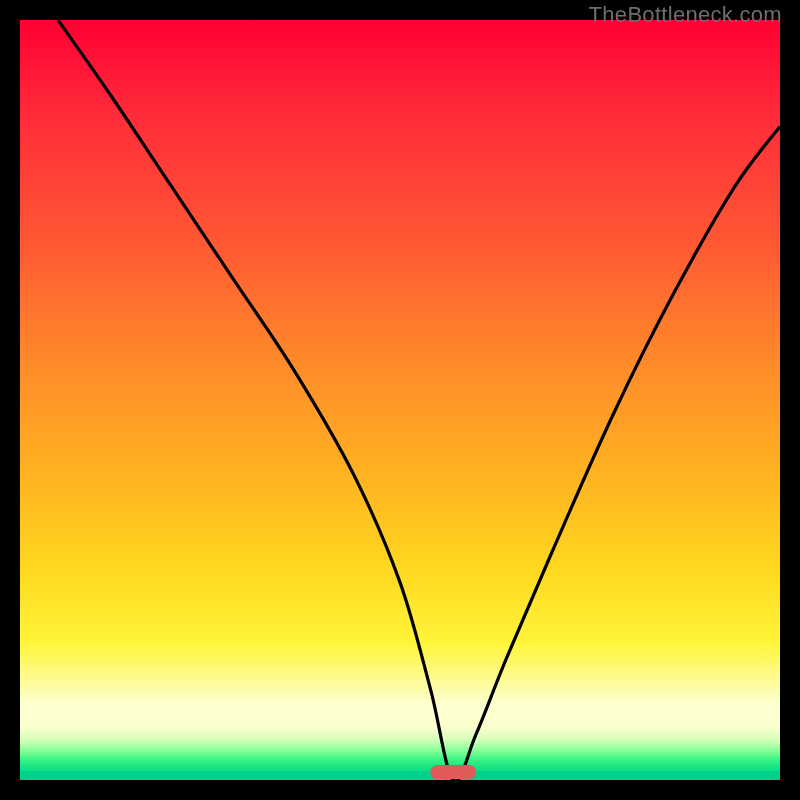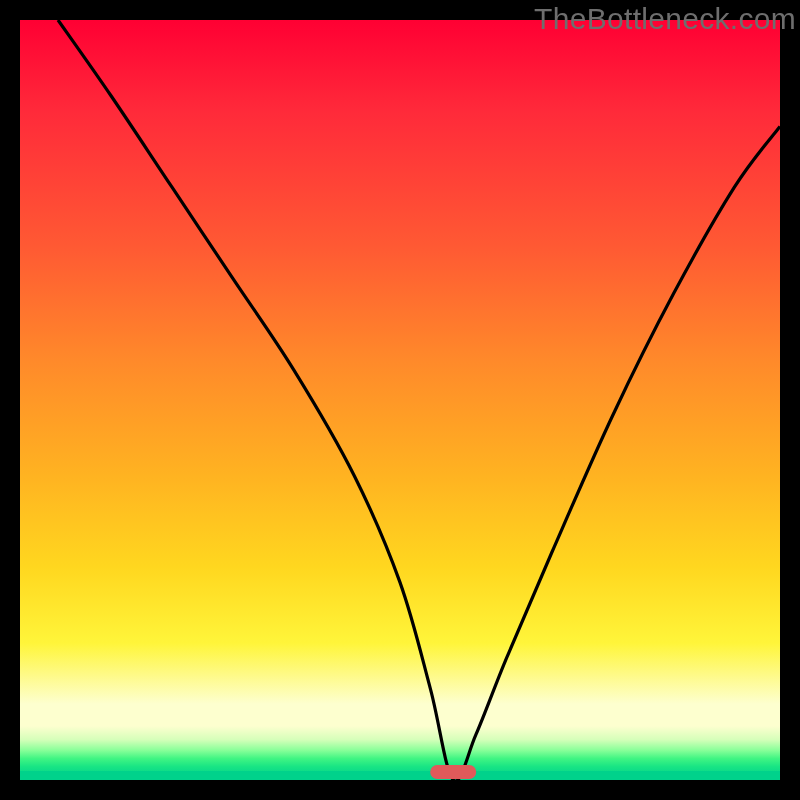--- a/index.html
+++ b/index.html
@@ -80,23 +80,23 @@
     width: 46px;
     height: 14px;
     border-radius: 7px;
     background: #e05a5a;
     bottom: 1px;
     transform: translateX(-50%);
   }
   .watermark {
     position: absolute;
     top: 2px;
-    right: 4px;
+    right: 18px;
     color: #6e6e6e;
-    font-size: 30px;
+    font-size: 22px;
     letter-spacing: 0.3px;
     user-select: none;
   }
 </style>
 </head>
 <body>
 
 <div class="frame">
 
   <div class="plot-area">

